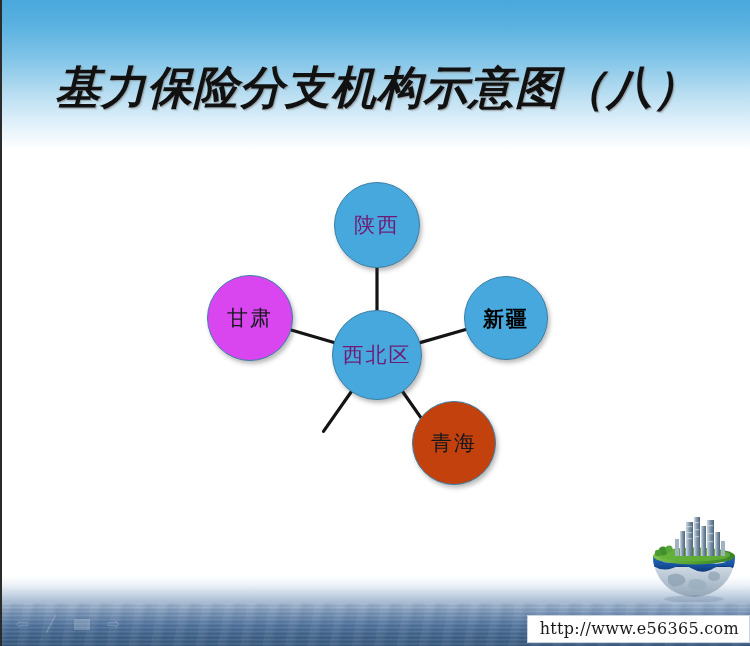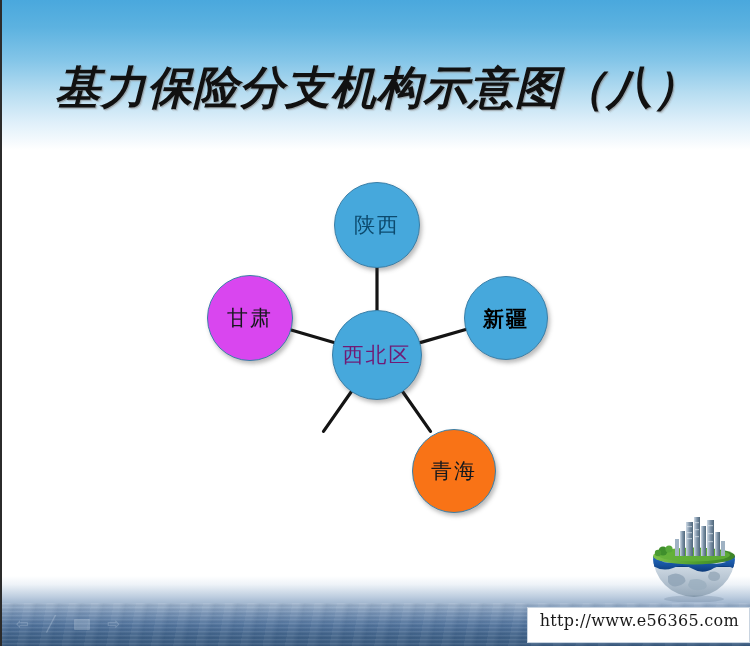--- a/index.html
+++ b/index.html
@@ -159,21 +159,21 @@
     width: 96px;
     height: 88px;
   }
   
   .url-bar {
     position: absolute;
     right: 0;
     bottom: 3px;
     background: #ffffff;
     border: 1px solid #c9d4e0;
-    padding: 3px 10px 12px 12px;
+    padding: 3px 10px 4px 12px;
     font-family: "DejaVu Serif", "Liberation Serif", serif;
     font-size: 16px;
     color: #1a1a1a;
     letter-spacing: 0.3px;
     white-space: nowrap;
   }
 </style>
 </head>
 <body>
 
@@ -202,26 +202,26 @@
           <line x1="349.8" y1="391.0" x2="321.5" y2="431.4"></line>
           <line x1="332.8" y1="342.7" x2="288.3" y2="329.7"></line>
         </g>
     </svg>
 
     <div class="node center" style="left: 330px; top: 310px; width: 90px; height: 90px; background: rgb(70, 168, 220); border-color: rgb(58, 127, 168);">
       <span class="label" style="color: #701a75;">西北区</span>
     </div>
 
     <div class="node" style="left: 332px; top: 182px; width: 86px; height: 86px; background: rgb(70, 168, 220); border-color: rgb(58, 127, 168);">
-      <span class="label" style="color: #0c4a6e;">陕西</span>
+      <span class="label" style="color: #701a75;">陕西</span>
     </div>
     <div class="node" style="left: 462px; top: 276px; width: 84px; height: 84px; background: rgb(70, 168, 220); border-color: rgb(58, 127, 168);">
       <span class="label" style="color: #000000; font-weight: bold;">新疆</span>
     </div>
-    <div class="node" style="left: 410px; top: 429px; width: 84px; height: 84px; background: #f97316; border-color: rgb(58, 127, 168);">
+    <div class="node" style="left: 410px; top: 401px; width: 84px; height: 84px; background: #c2410c; border-color: rgb(58, 127, 168);">
       <span class="label" style="color: rgb(21, 24, 28);">青海</span>
     </div>
     <div class="node" style="left: 205px; top: 275px; width: 86px; height: 86px; background: #d946ef; border-color: rgb(58, 127, 168);">
       <span class="label" style="color: rgb(21, 24, 28);">甘肃</span>
     </div>
   </div>
 
   <svg class="globe" viewBox="0 0 96 88" aria-hidden="true">
     <defs>
       <linearGradient id="oceanG" x1="0" y1="0" x2="0" y2="1">

